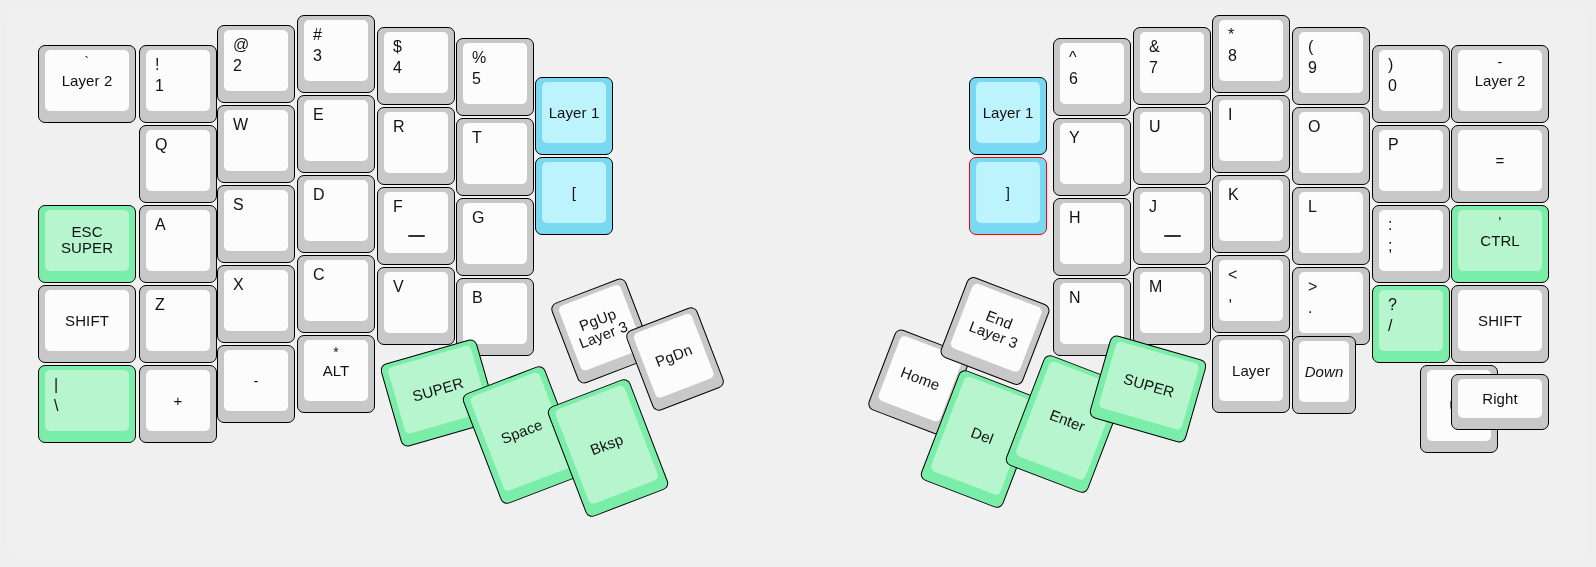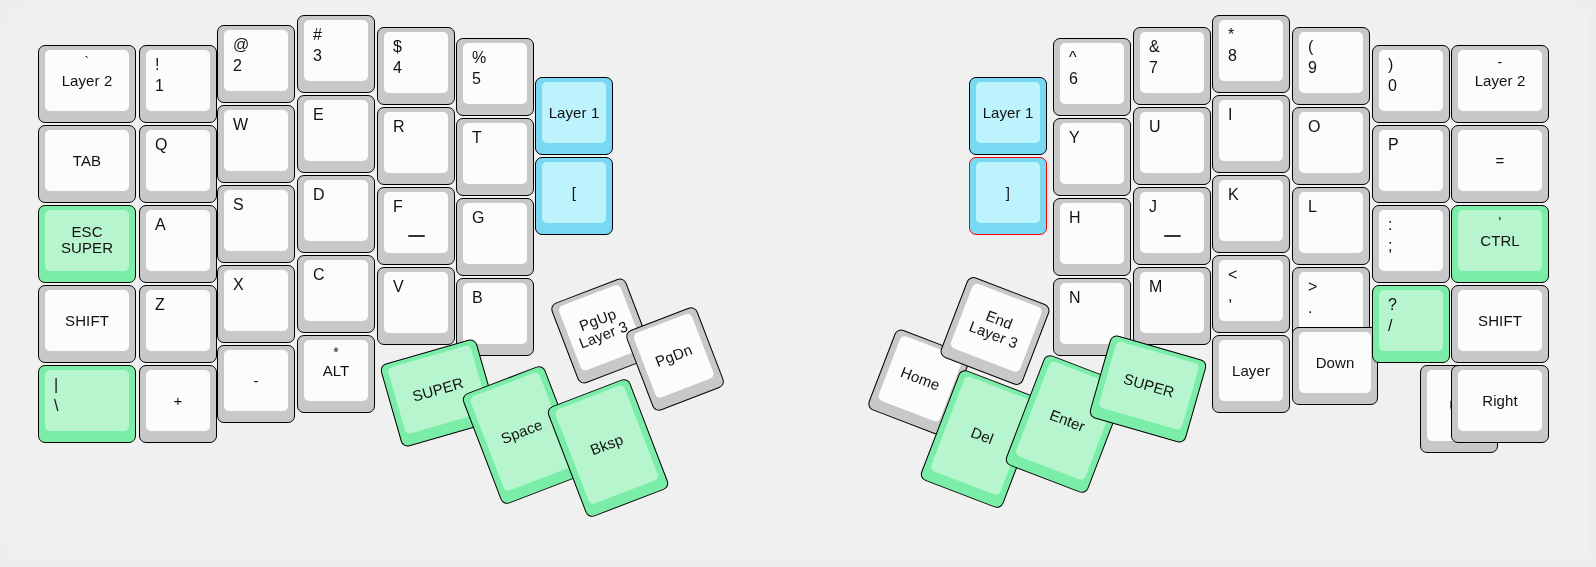--- a/index.html
+++ b/index.html
@@ -71,25 +71,20 @@
 <body>
 
 <div id="kb-root">
   <div class="panel"></div>
 <div class="key" style="left: 38px; top: 45px; width: 98px; height: 78px;">
       <div class="cap">
         <div class="lbl tc">`</div>
         <div class="lbl center">Layer 2</div>
       </div>
     </div>
-    <div class="key" style="left: 38px; top: 125px; width: 98px; height: 78px;">
-      <div class="cap">
-        <div class="lbl center">TAB</div>
-      </div>
-    </div>
     <div class="key green" style="left: 38px; top: 205px; width: 98px; height: 78px;">
       <div class="cap">
         <div class="lbl two">ESC
 SUPER</div>
       </div>
     </div>
     <div class="key" style="left: 38px; top: 285px; width: 98px; height: 78px;">
       <div class="cap">
         <div class="lbl center">SHIFT</div>
       </div>
@@ -327,21 +322,21 @@
       <div class="cap">
         <div class="lbl tl">L</div>
       </div>
     </div>
     <div class="key" style="left: 1292px; top: 267px; width: 78px; height: 78px;">
       <div class="cap">
         <div class="lbl tl">&gt;</div>
         <div class="lbl bl">.</div>
       </div>
     </div>
-    <div class="key" style="left: 1292px; top: 327px; width: 86px; height: 78px;">
+    <div class="key" style="left: 1292px; top: 336px; width: 64px; height: 78px; font-style: italic;">
       <div class="cap">
         <div class="lbl center">Down</div>
       </div>
     </div>
     <div class="key" style="left: 1372px; top: 45px; width: 78px; height: 78px;">
       <div class="cap">
         <div class="lbl tl">)</div>
         <div class="lbl bl">0</div>
       </div>
     </div>
@@ -382,21 +377,21 @@
       <div class="cap">
         <div class="lbl tc">'</div>
         <div class="lbl center">CTRL</div>
       </div>
     </div>
     <div class="key" style="left: 1451px; top: 285px; width: 98px; height: 78px;">
       <div class="cap">
         <div class="lbl center">SHIFT</div>
       </div>
     </div>
-    <div class="key" style="left: 1451px; top: 365px; width: 98px; height: 78px;">
+    <div class="key" style="left: 1451px; top: 374px; width: 98px; height: 56px;">
       <div class="cap">
         <div class="lbl center">Right</div>
       </div>
     </div>
     <div class="key green" style="left: 389px; top: 350px; width: 100px; height: 86px; transform: rotate(-16deg);">
       <div class="cap">
         <div class="lbl center">SUPER</div>
       </div>
     </div>
     <div class="key green" style="left: 479px; top: 376px; width: 88px; height: 118px; transform: rotate(-21deg);">

